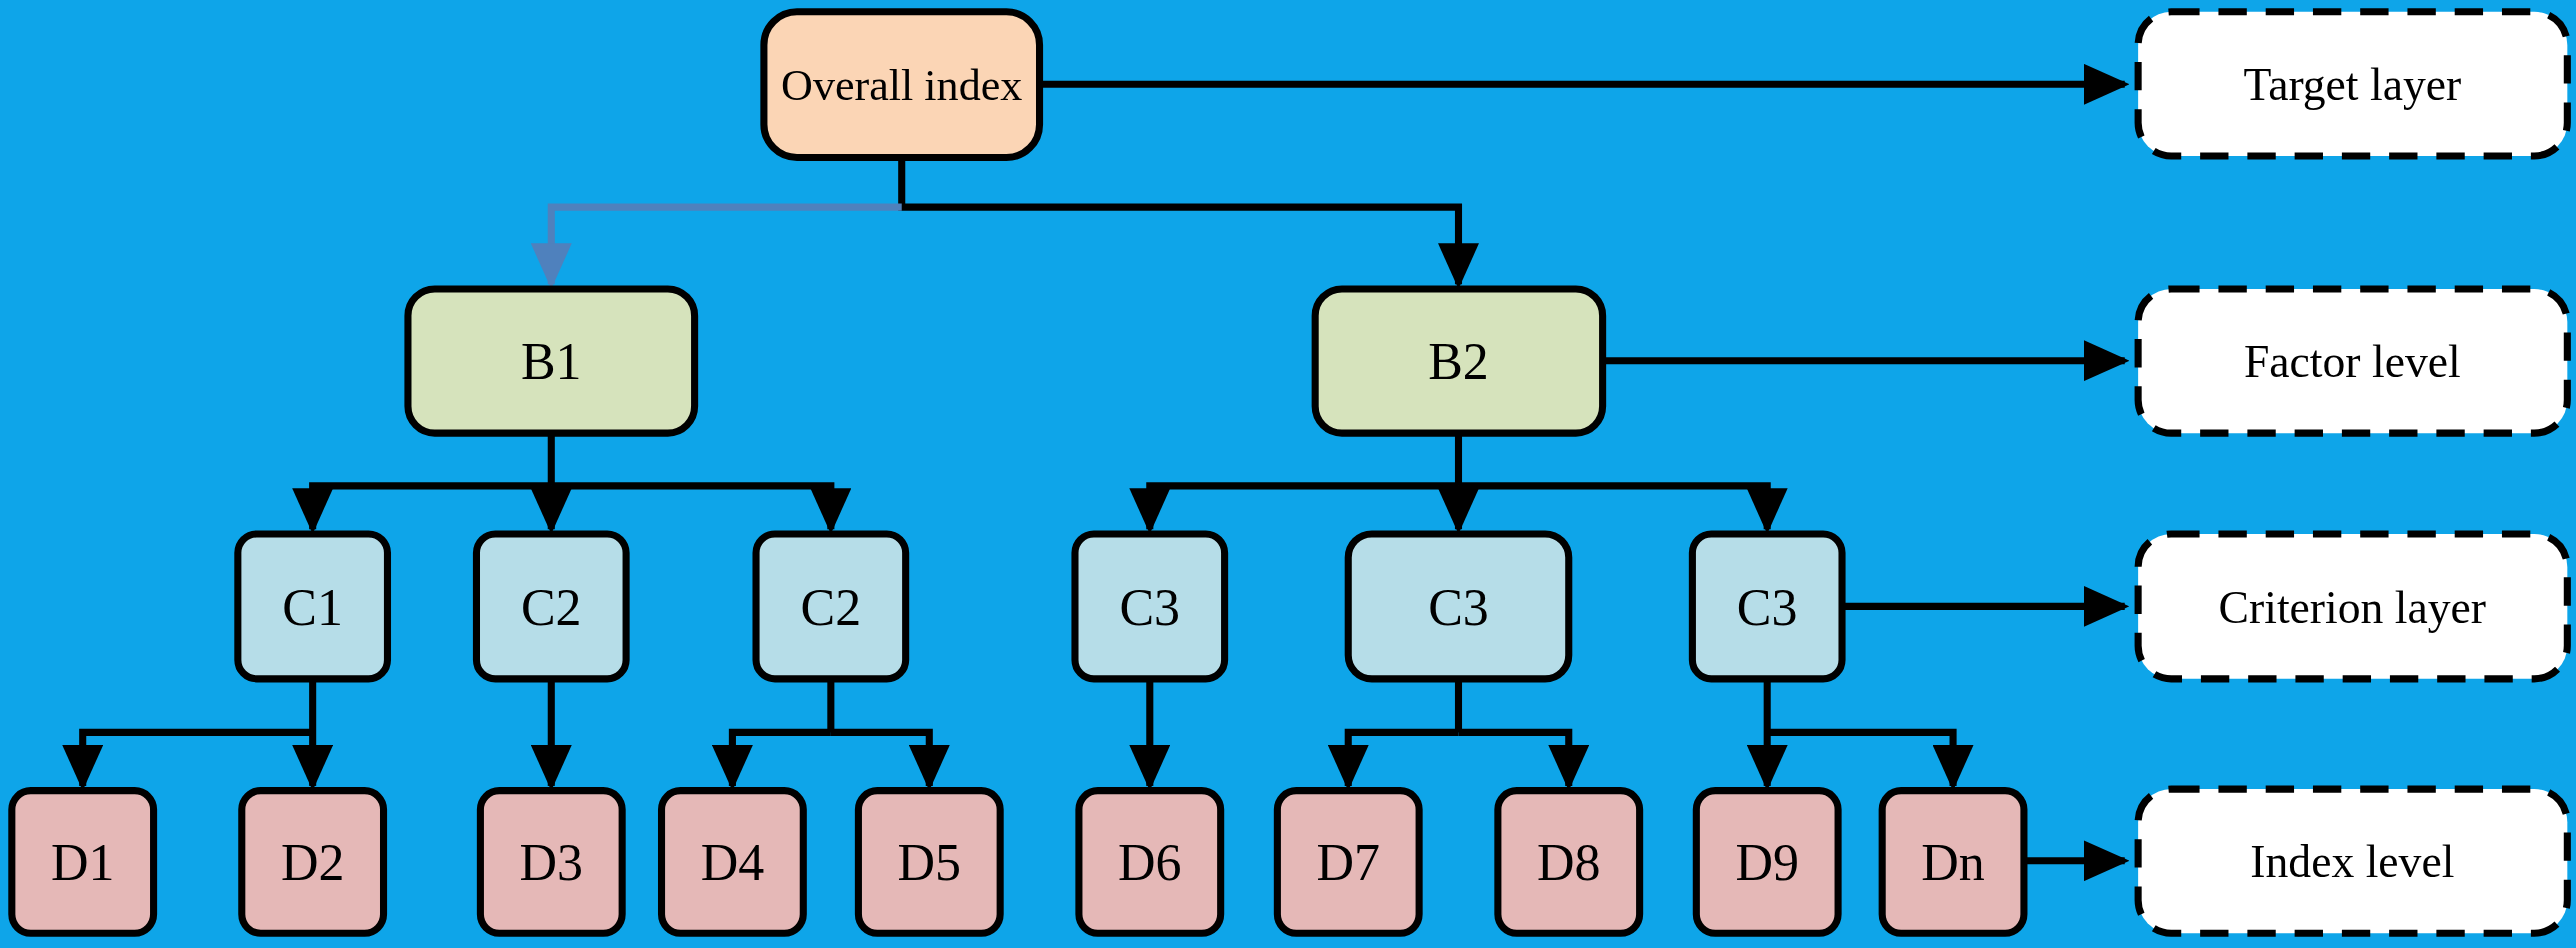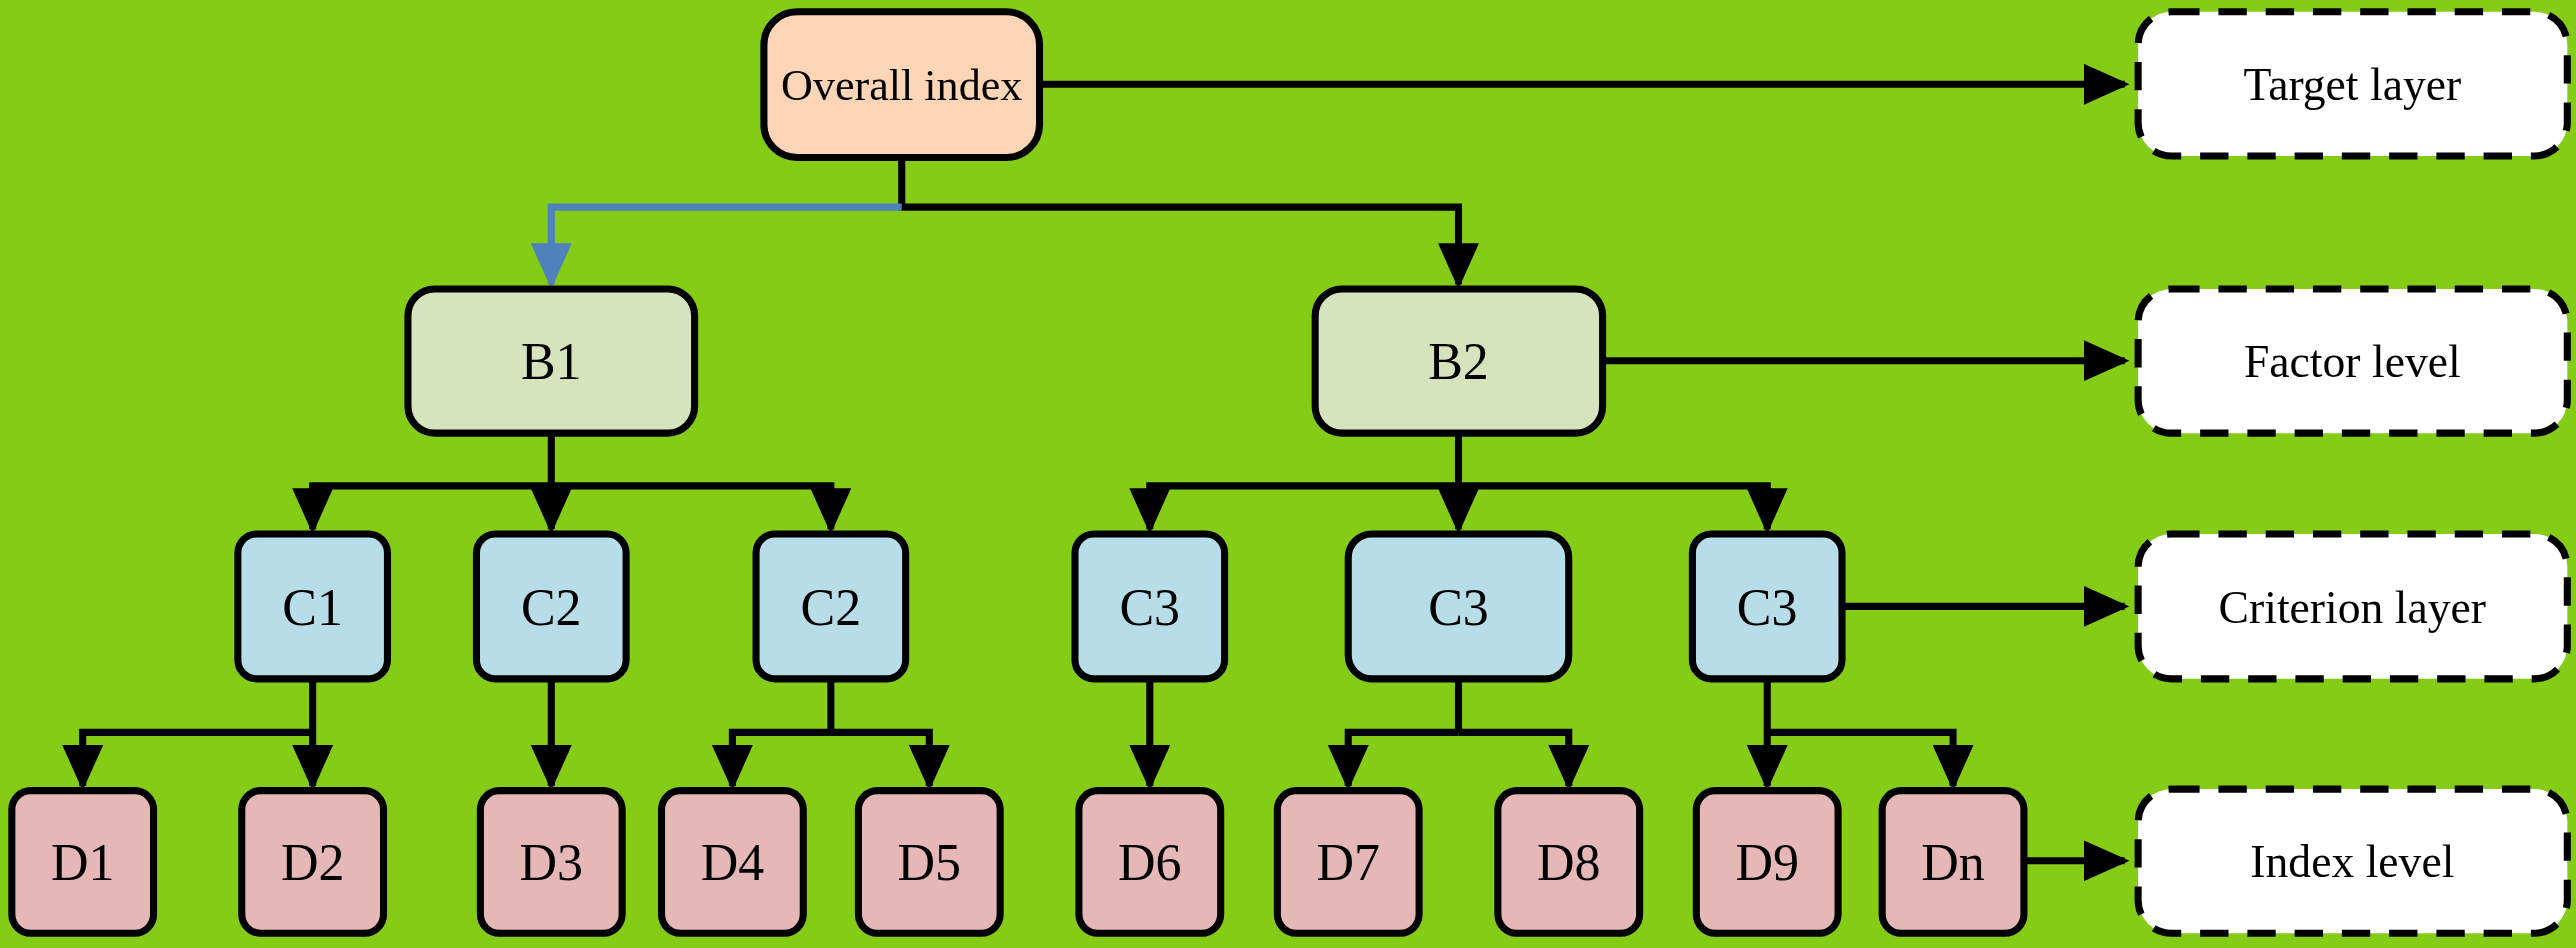--- a/index.html
+++ b/index.html
@@ -2,21 +2,21 @@
 <html style="font-size:12.6px"><head>
 <meta charset="utf-8">
 <style>
   html, body {
     margin: 0;
     padding: 0;
     background: #ffffff;
   }
   .diagram-wrap {
     width: 100%;
-    background: #84cc16;
+    background: #0ea5e9;
   }
   svg {
     display: block;
     width: 100%;
     height: auto;
   }
   .node-box {
     stroke: #000000;
     stroke-width: 9;
   }

